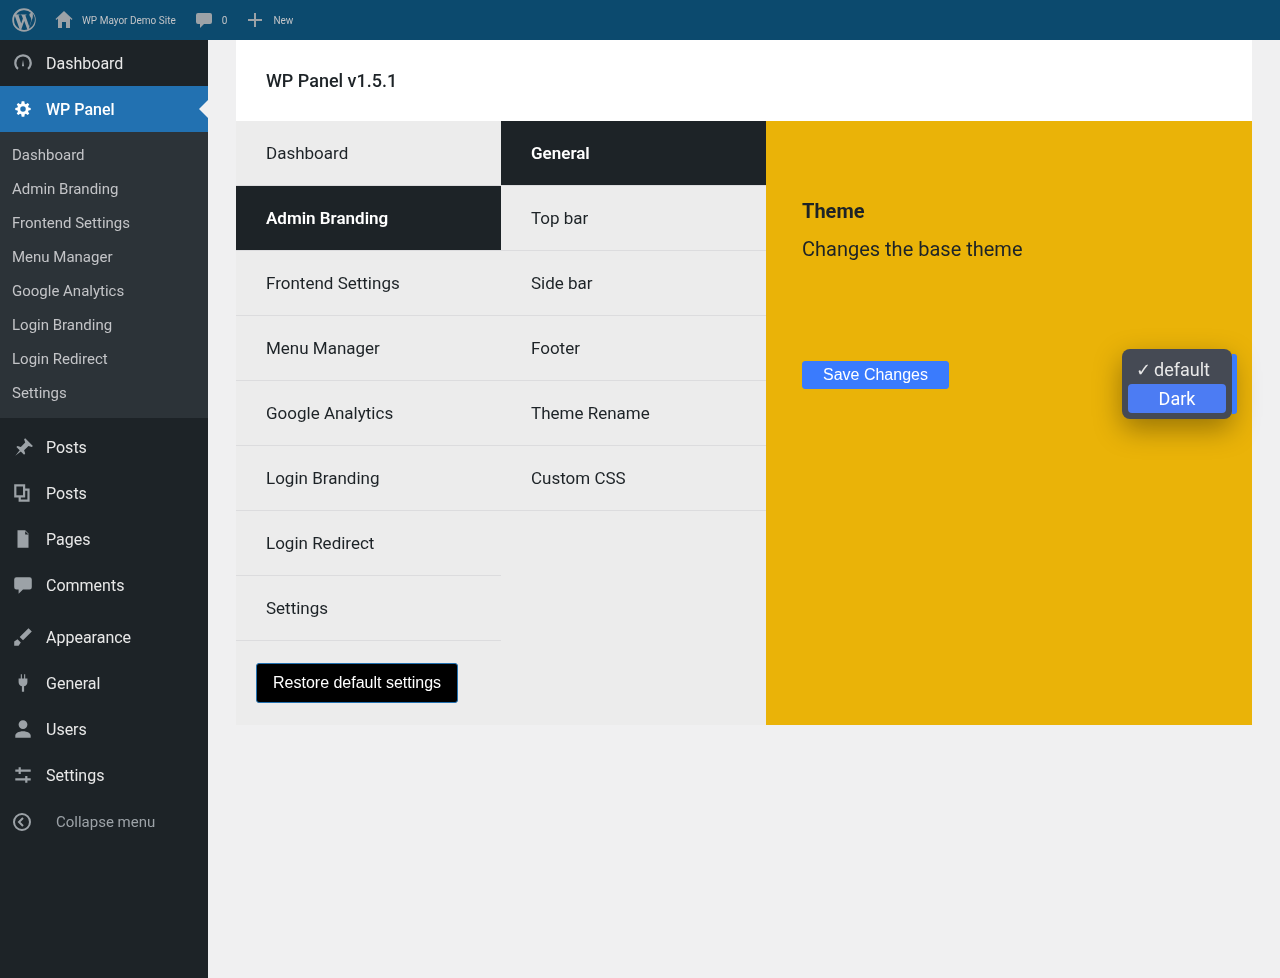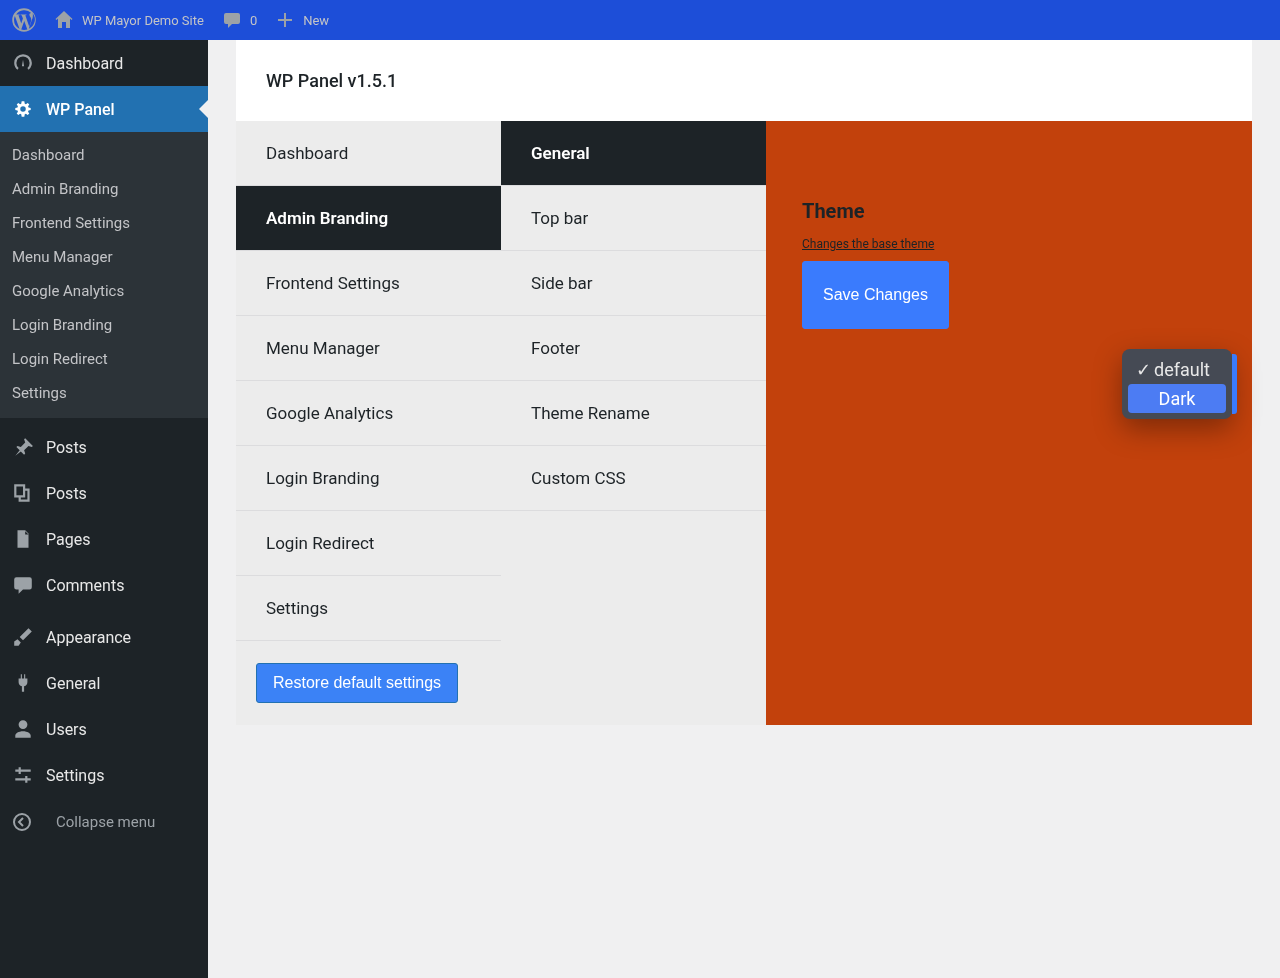--- a/index.html
+++ b/index.html
@@ -1,23 +1,23 @@
 <!DOCTYPE html>
 <html><head>
 <meta charset="utf-8">
 <style>
 * { margin:0; padding:0; box-sizing:border-box; }
 html,body { height:100%; font-family:-apple-system,BlinkMacSystemFont,"Segoe UI",Roboto,Helvetica,Arial,sans-serif; font-size:15px; color:#3c434a; background:#f0f0f1; }
 
 
 #wp-adminbar{
   position:fixed; top:0; left:0; right:0; height:40px;
-  background:#1d4ed8; color:#c3c4c7;
+  background:#0c4a6e; color:#c3c4c7;
   display:flex; align-items:center; padding:0 12px; gap:18px;
-  font-size:13px; z-index:100;
+  font-size:10px; z-index:100;
 }
 #wp-adminbar .ab-item{ display:flex; align-items:center; gap:8px; color:#c3c4c7; }
 #wp-adminbar svg{ width:20px; height:20px; fill:#9ca2a7; flex:0 0 auto; }
 #wp-adminbar .wp-logo svg{ width:24px; height:24px; }
 
 
 #adminmenu{
   position:fixed; top:40px; left:0; bottom:0; width:208px;
   background:#1d2327; color:#f0f0f1; overflow-y:auto;
 }
@@ -62,33 +62,34 @@
 .col{ width:265px; background:#ececec; }
 .col .cell{
   padding:22px 30px; font-size:17px; color:#1d2327;
   border-bottom:1px solid #dcdcde; cursor:pointer;
 }
 .col .cell.active{
   background:#1d2327; color:#fff; font-weight:600;
 }
 .restore-btn{
   margin:22px 0 22px 20px;
-  background:#3b82f6; border:1px solid #2271b1; color:#fff;
+  background:#000000; border:1px solid #2271b1; color:#fff;
   padding:10px 16px; font-size:16px; border-radius:3px; cursor:pointer;
 }
 .settings-pane{
-  flex:1; background:#c2410c; padding:78px 36px 40px 36px;
+  flex:1; background:#eab308; padding:78px 36px 40px 36px;
   display:flex; flex-direction:column; gap:10px; position:relative;
 }
 .settings-pane h2{ font-size:20px; font-weight:700; color:#1d2327; margin-bottom:4px;}
-.settings-pane .desc{ font-size:12px; color:#1d2327;text-decoration:underline; }
+.settings-pane .desc{ font-size:20px; color:#1d2327; }
 .save-btn{
+  margin-top:90px;
   align-self:flex-start;
   background:#3a7bfd; border:1px solid #3a7bfd; color:#fff;
-  padding:24px 20px; font-size:16px; border-radius:3px; cursor:pointer; font-weight:500;
+  padding:4px 20px; font-size:16px; border-radius:3px; cursor:pointer; font-weight:500;
 }
 
 
 .dropdown{
   position:absolute; top:228px; right:20px; 
   background:#454a54; border-radius:8px; padding:6px;
   box-shadow:0 10px 28px rgba(0,0,0,0.35); z-index:50; width:110px;
 }
 .dropdown::before{
   content:""; position:absolute; top:5px; right:-5px; bottom:5px; width:5px;

